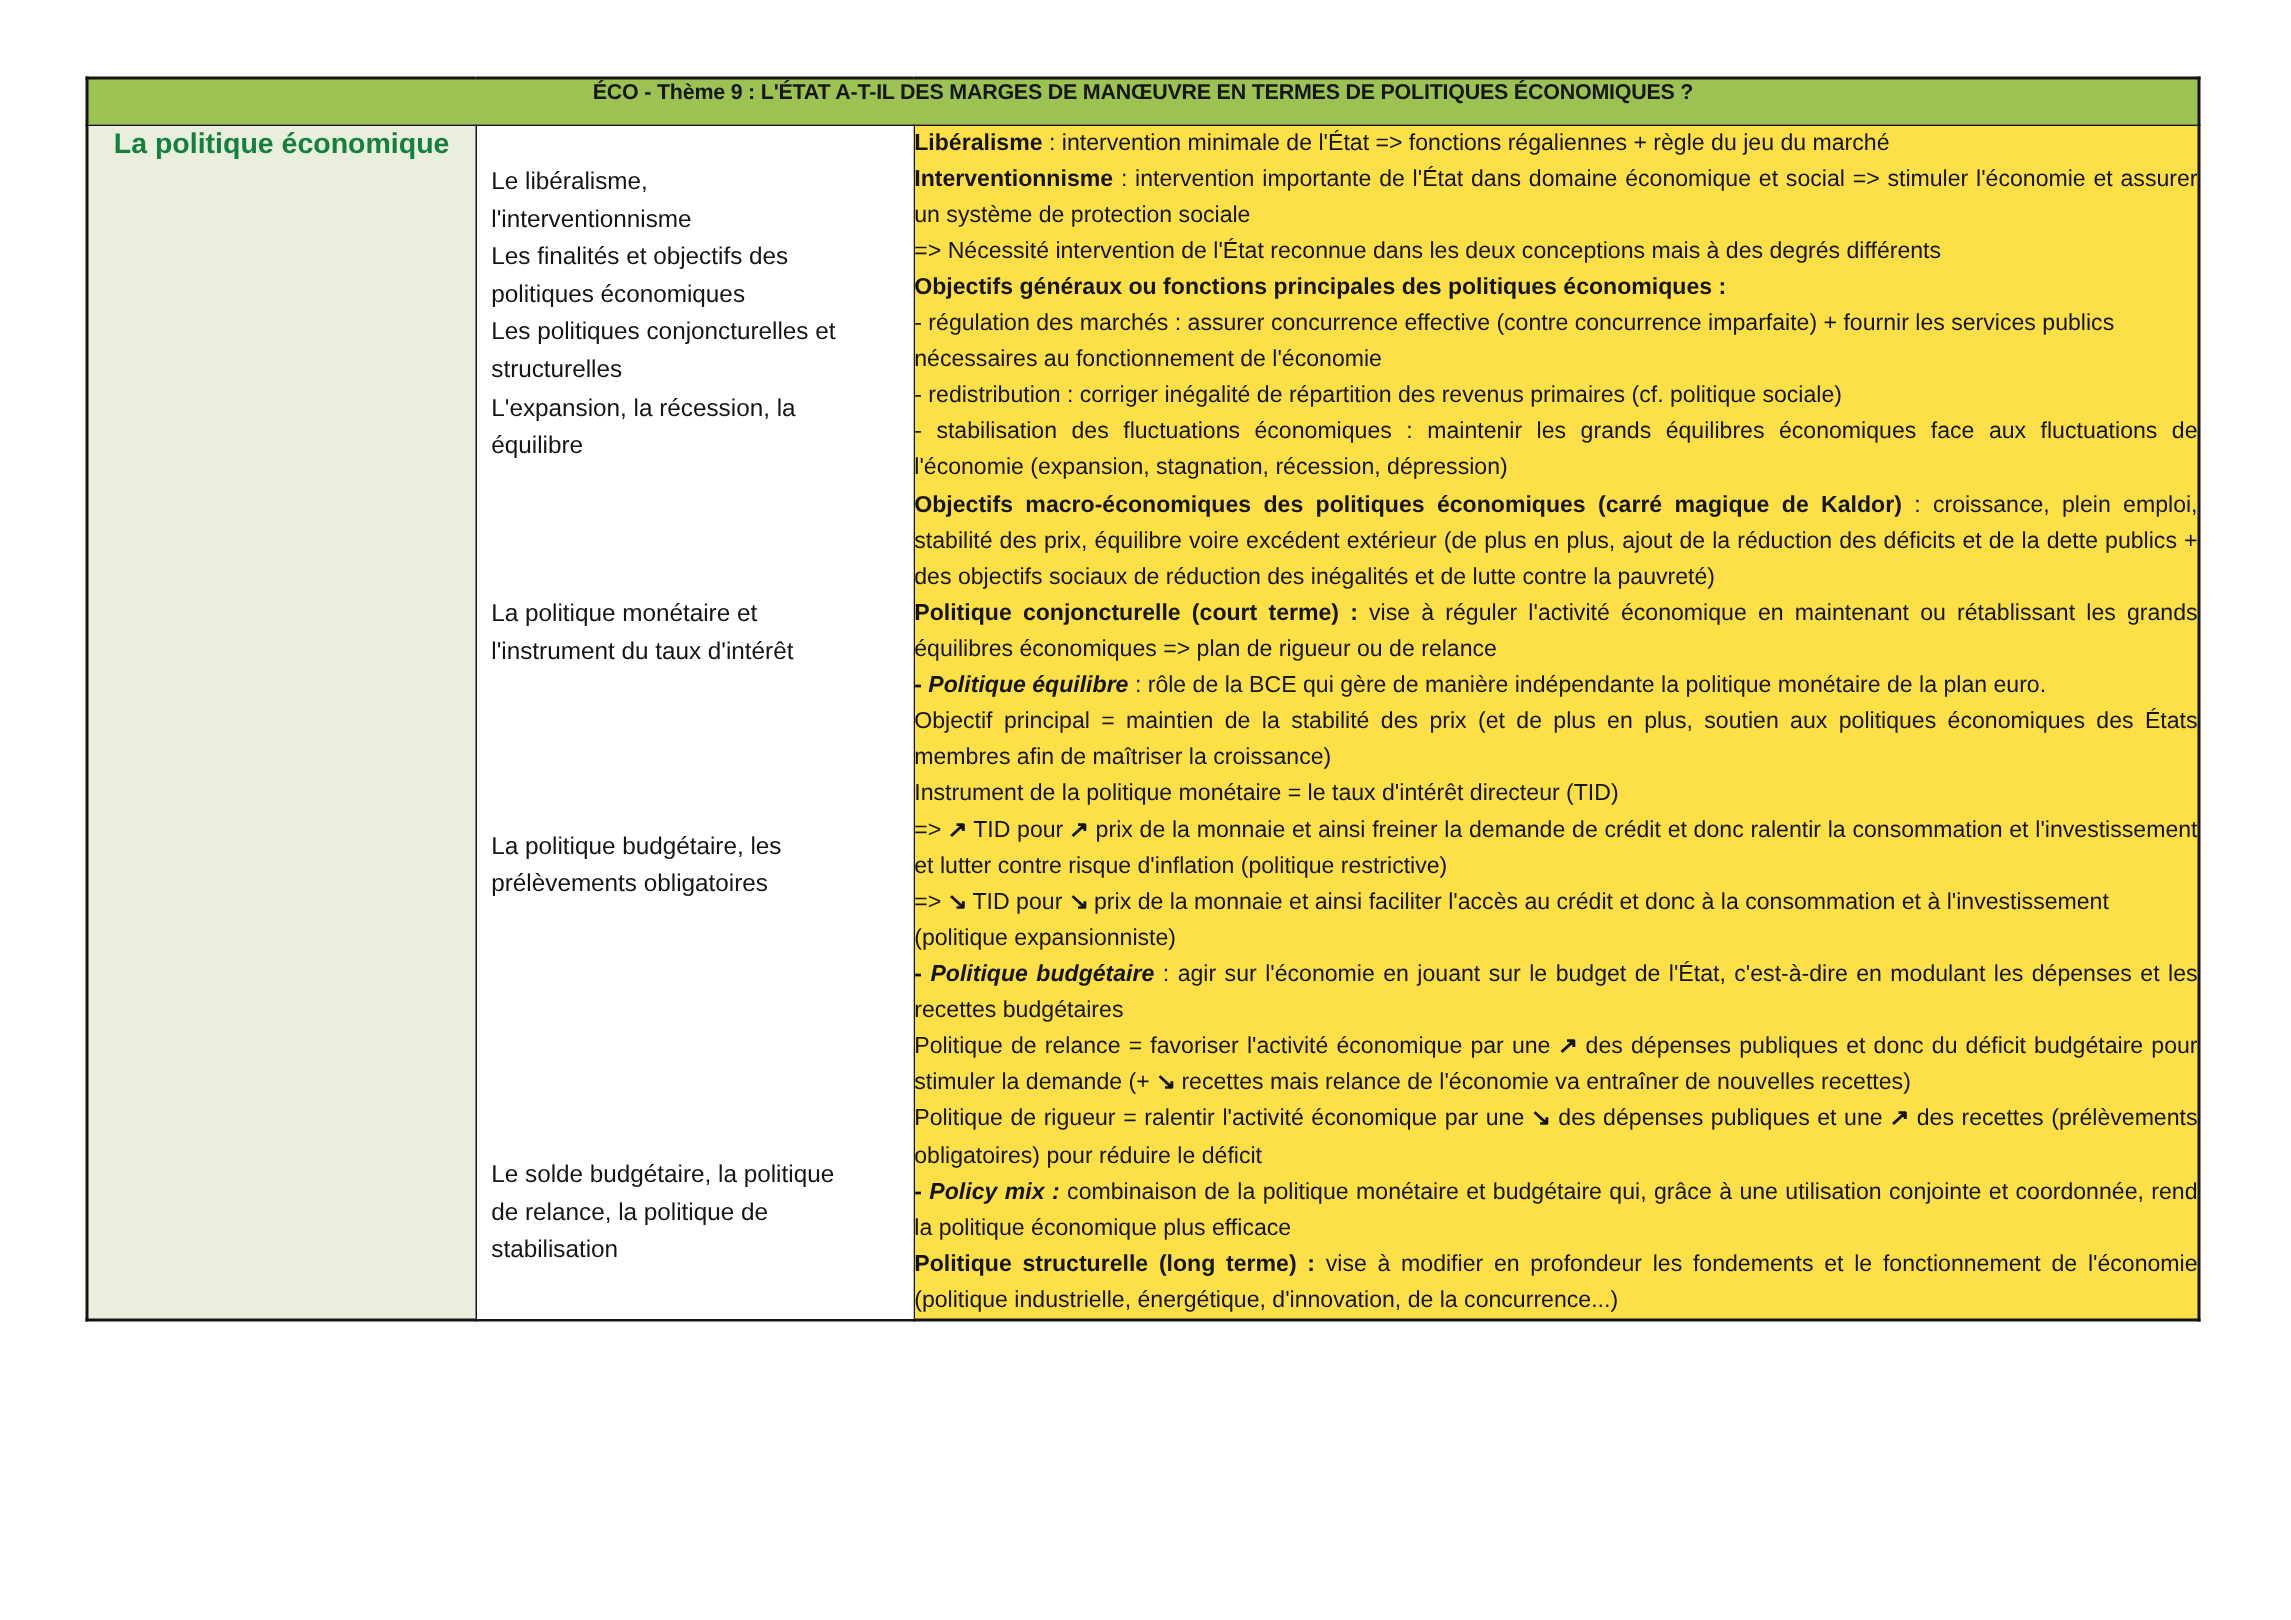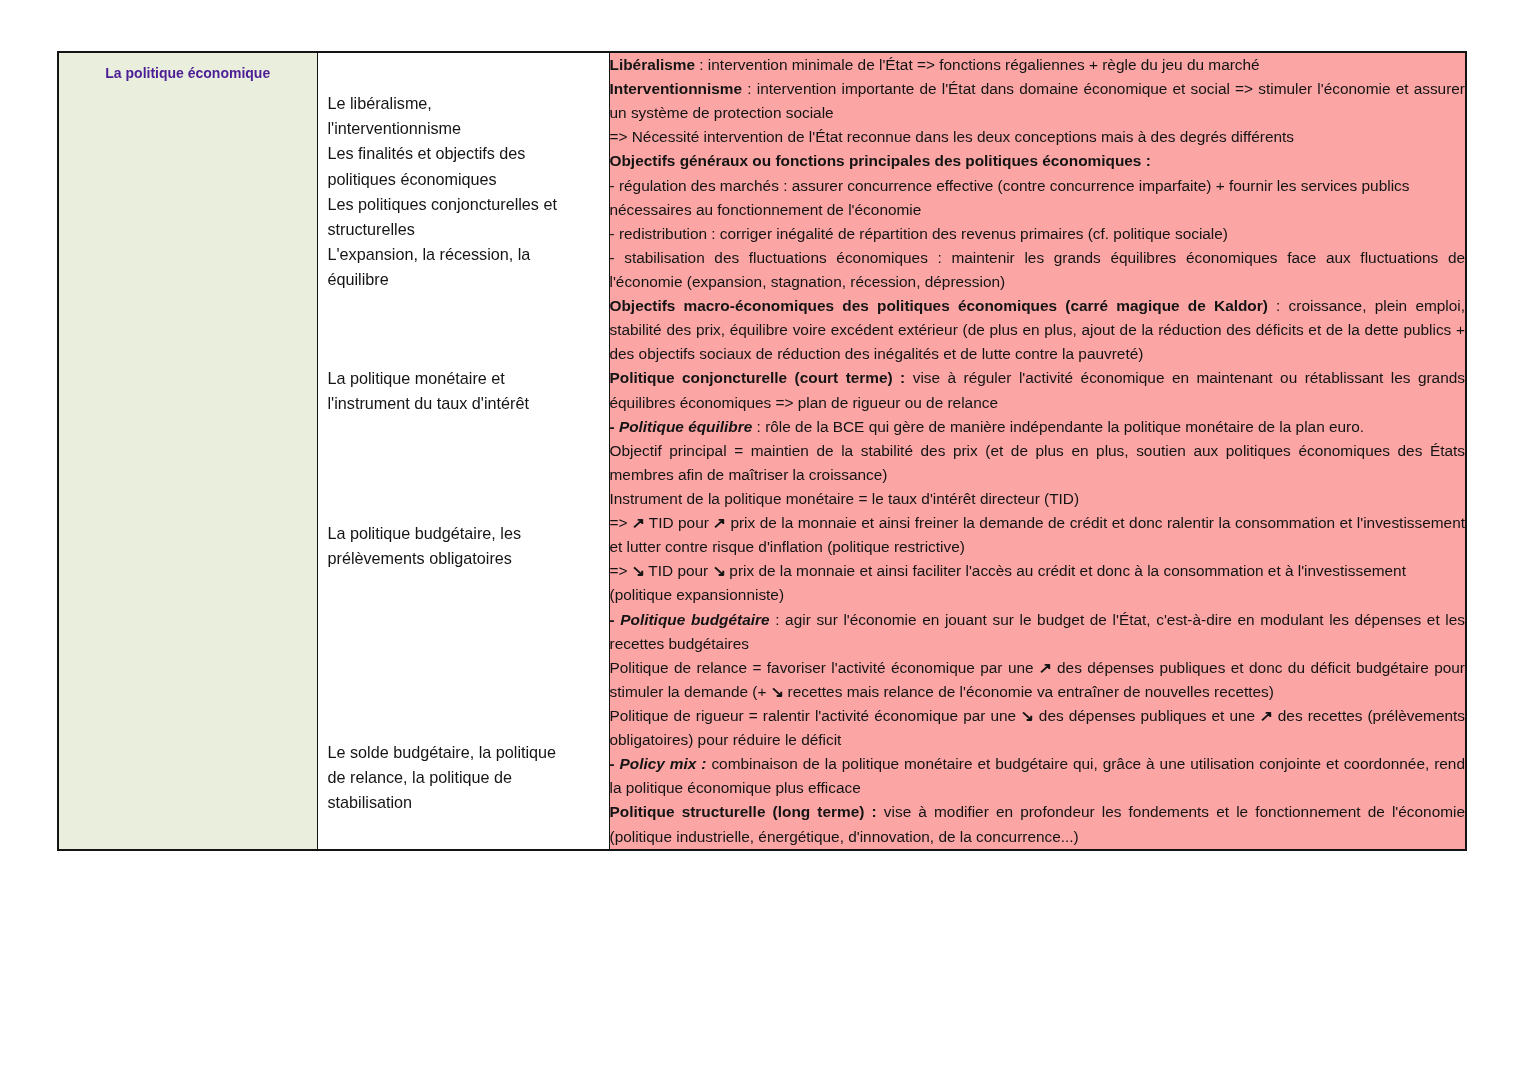--- a/index.html
+++ b/index.html
@@ -51,48 +51,47 @@
   .col-body   { width: 857px; }
 
   
   .theme-cell {
     background: #e9eedd;
     vertical-align: middle;
     text-align: center;
     padding: 4px 8px;
   }
   .theme-label {
-    font-size: 14px;
+    font-size: 19px;
     font-weight: bold;
-    color: #4c1d95;
+    color: #15803d;
     line-height: 1.35;
-    margin-top: 11px;
   }
   
   .notion-cell {
     background: #ffffff;
     padding: 6px 6px 6px 10px;
     position: relative;
   }
   .notion-block {
     font-size: 16.2px;
     color: #151515;
     line-height: 1.555;
     position: absolute;
     left: 10px;
     right: 6px;
   }
-  .nb-1 { top: 38px; }
+  .nb-1 { top: 25px; }
   .nb-2 { top: 313px; }
   .nb-3 { top: 468px; }
   .nb-4 { top: 687px; }
 
   
   .body-cell {
-    background: #fca5a5;
+    background: #fde047;
     padding: 39px 8px 8px 8px;
   }
   .para {
     font-size: 15.4px;
     color: #141414;
     line-height: 1.565;
     margin: 0;
     text-align: justify;
     text-justify: inter-word;
     hyphens: none;
@@ -114,20 +113,25 @@
 <div id="page">
 
   <table class="doc-table">
     <colgroup>
       <col class="col-theme">
       <col class="col-notion">
       <col class="col-body">
     </colgroup>
 
     <tbody>
+        <tr>
+      <td class="banner-cell" colspan="3">
+        <span class="banner-text">ÉCO - Thème 9 : L'ÉTAT A-T-IL DES MARGES DE MANŒUVRE EN TERMES DE POLITIQUES ÉCONOMIQUES ?</span>
+      </td>
+    </tr>
 
     <tr>
 
       <td class="theme-cell">
         <div class="theme-label">La politique économique</div>
       </td>
 
       <td class="notion-cell">
         <div class="notion-block nb-1">
           <div>Le libéralisme,</div>

